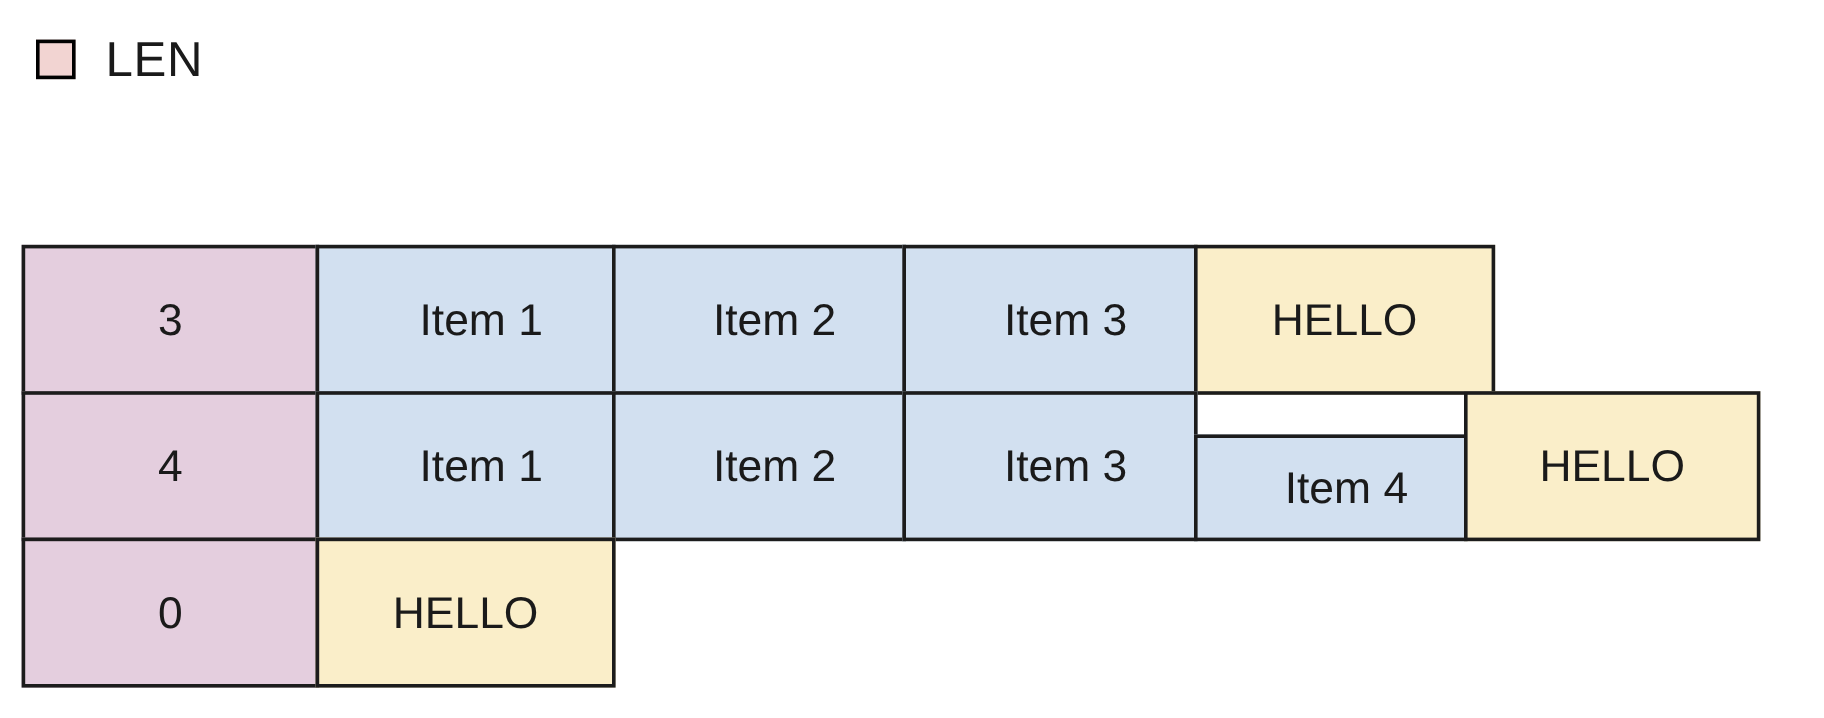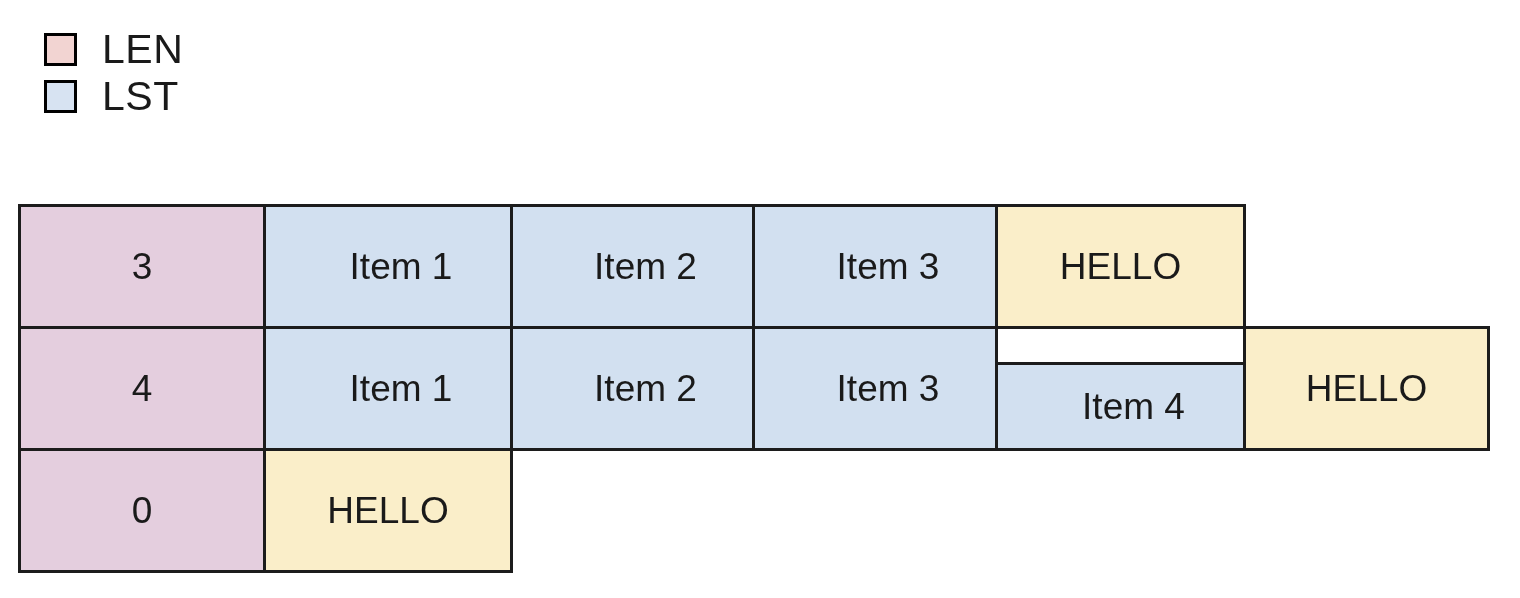--- a/index.html
+++ b/index.html
@@ -12,21 +12,21 @@
     height: 598px;
     position: relative;
     font-family: "Liberation Sans", sans-serif;
     color: #1a1a1a;
     overflow: hidden;
   }
 
   
   #legend {
     position: absolute;
-    left: 44px;
+    left: 30px;
     top: 26px;
   }
   .legend-row {
     display: flex;
     align-items: center;
     height: 47px;
   }
   .legend-swatch {
     width: 33px;
     height: 33px;
@@ -75,39 +75,35 @@
   .cell.fld   { background: #faeec9; }
 </style>
 </head>
 <body>
 
 <div id="legend">
     <div class="legend-row">
       <span class="legend-swatch" style="background: rgb(242, 212, 210);"></span>
       <span class="legend-label">LEN</span>
     </div>
-    <div class="legend-row">
-      <span class="legend-swatch" style="background: rgb(215, 227, 242);"></span>
-      <span class="legend-label">LST</span>
-    </div>
   </div>
 
 <div id="table">
     <div class="row">
       <div class="cell len" style="width: 248px;">3</div>
       <div class="cell lst" style="width: 250px;">Item 1</div>
       <div class="cell lst" style="width: 245px;">Item 2</div>
       <div class="cell lst" style="width: 246px;">Item 3</div>
       <div class="cell fld" style="width: 251px;">HELLO</div>
     </div>
     <div class="row">
       <div class="cell len" style="width: 248px;">4</div>
       <div class="cell lst" style="width: 250px;">Item 1</div>
       <div class="cell lst" style="width: 245px;">Item 2</div>
       <div class="cell lst" style="width: 246px;">Item 3</div>
-      <div class="cell lst" style="width: 251px; margin-top: 36px;">Item 4</div>
+      <div class="cell lst" style="width: 228px; margin-top: 36px;">Item 4</div>
       <div class="cell fld" style="width: 247px;">HELLO</div>
     </div>
     <div class="row">
       <div class="cell len" style="width: 248px;">0</div>
       <div class="cell fld" style="width: 250px;">HELLO</div>
     </div>
   </div>
 
 </body></html>

